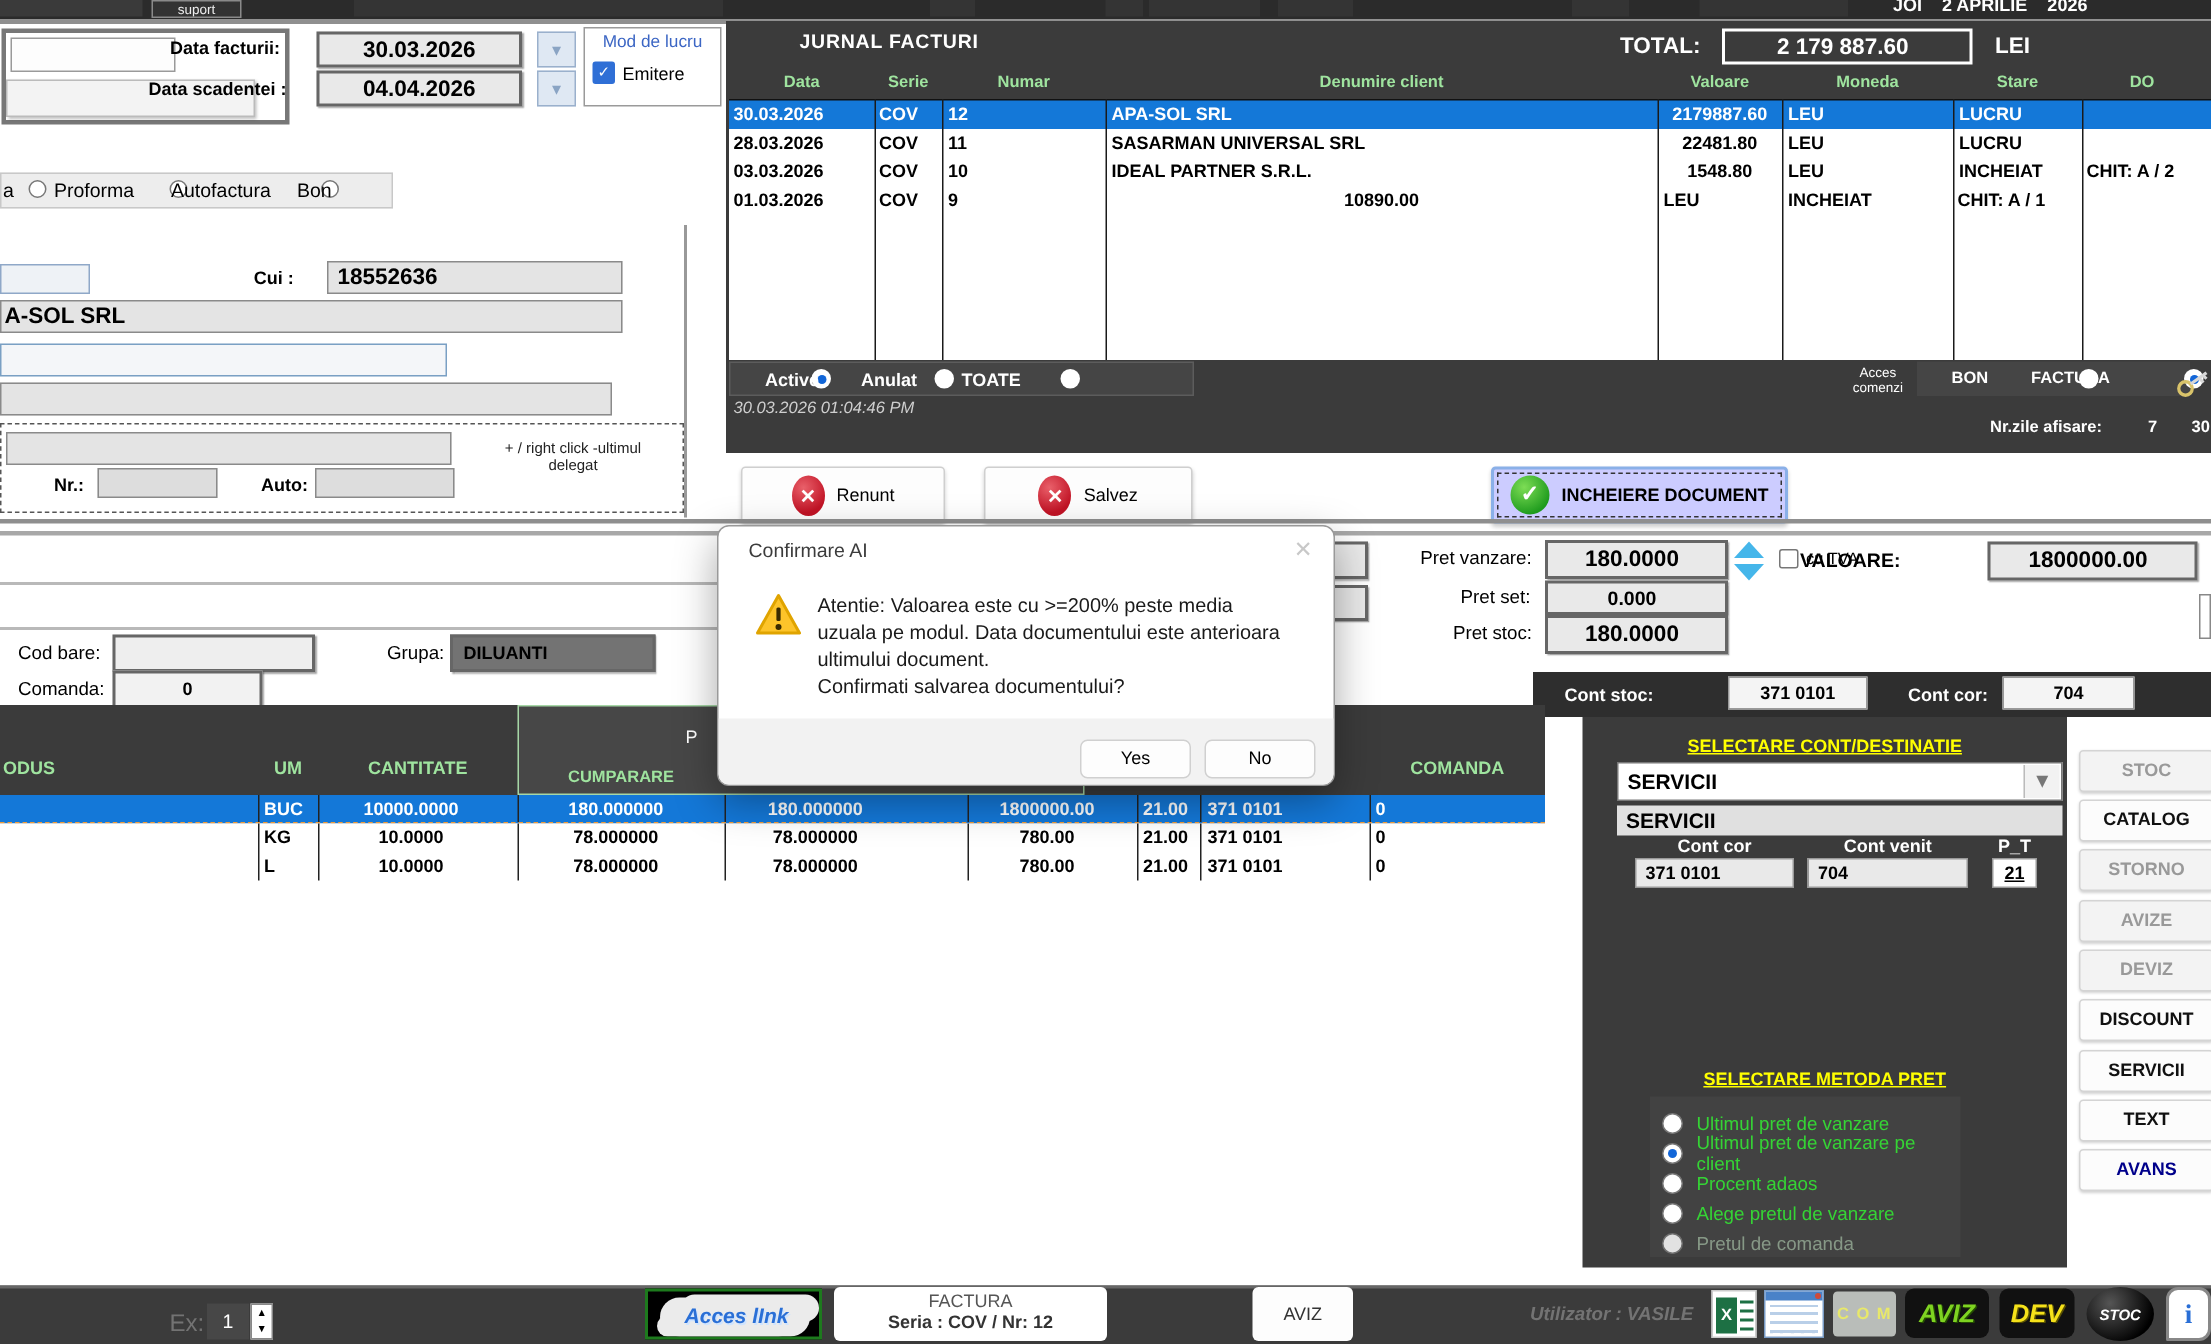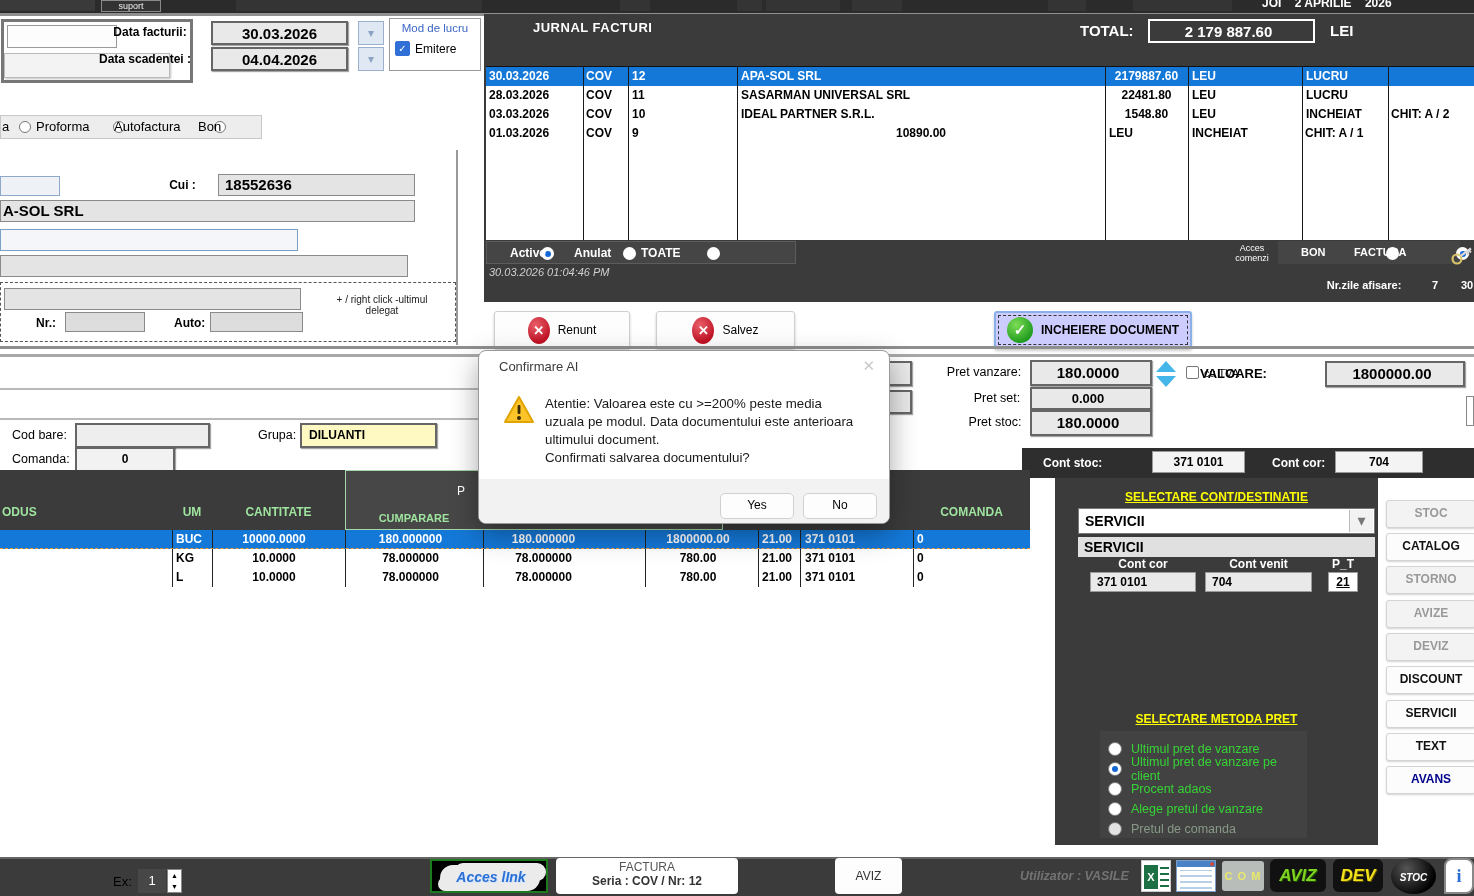--- a/index.html
+++ b/index.html
@@ -121,20 +121,30 @@
   <div class="abs" style="left:458px;top:150px;width:2px;height:195px;background:#fff"></div>
 
   
   <div class="abs" style="left:484px;top:14px;width:990px;height:288px;background:#3b3b3b"></div>
   <div class="abs b" style="left:533px;top:20px;color:#fff;font-size:13px;letter-spacing:.5px">JURNAL FACTURI</div>
   <div class="abs b" style="left:1080px;top:22px;color:#fff;font-size:15px">TOTAL:</div>
   <div class="abs b r" style="left:1148px;top:19px;width:167px;height:24px;border:2px solid #fff;color:#fff;font-size:15px;line-height:21px;padding-right:6px">2 179 887.60</div>
   <div class="abs b" style="left:1330px;top:22px;color:#fff;font-size:15px">LEI</div>
 
   
+  <div class="abs jrow" style="left:486px;top:47px;width:988px;height:16px;line-height:16px;font-size:11px;color:#9fe49f">
+    <div class="c">Data</div>
+    <div class="c">Serie</div>
+    <div class="c">Numar</div>
+    <div class="c">Denumire client</div>
+    <div class="c">Valoare</div>
+    <div class="c">Moneda</div>
+    <div class="c">Stare</div>
+    <div class="r" style="padding-right:6px">DO</div>
+  </div>
 
   
   <div class="abs" style="left:486px;top:66px;width:988px;height:174px;background:#fff;border-top:2px solid #111"></div>
   <div class="abs jrow" style="left:486px;top:67px;width:988px;background:#1478d8;color:#fff">
     <div style="padding-left:3px">30.03.2026</div>
     <div style="padding-left:3px">COV</div>
     <div style="padding-left:4px">12</div>
     <div style="padding-left:4px">APA-SOL SRL</div>
     <div class="r" style="padding-right:0">2179887.60</div>
     <div style="padding-left:4px">LEU</div>
@@ -227,21 +237,21 @@
   
   <div class="abs" style="left:0;top:346px;width:1474px;height:3px;background:#8f8f8f"></div>
   <div class="abs" style="left:0;top:354px;width:1474px;height:3px;background:#a8a8a8"></div>
   <div class="abs" style="left:0;top:388px;width:478px;height:2px;background:#b9b9b9"></div>
   <div class="abs" style="left:0;top:418px;width:478px;height:2px;background:#b9b9b9"></div>
 
   
   <div class="abs" style="left:12px;top:428px;font-size:12.5px">Cod bare:</div>
   <div class="abs inp" style="left:75px;top:423px;width:135px;height:25px;background:#eee"></div>
   <div class="abs" style="left:258px;top:428px;font-size:12.5px">Grupa:</div>
-  <div class="abs inp b" style="left:300px;top:423px;width:137px;height:25px;font-size:12px;line-height:21px;padding-left:7px;background:#fef9c3">DILUANTI</div>
+  <div class="abs inp b" style="left:300px;top:423px;width:137px;height:25px;font-size:12px;line-height:21px;padding-left:7px;background:#737373">DILUANTI</div>
   <div class="abs" style="left:12px;top:452px;font-size:12.5px">Comanda:</div>
   <div class="abs inp b c" style="left:75px;top:447px;width:100px;height:25px;font-size:12px;line-height:21px;background:#f2f2f2">0</div>
 
   <div class="abs inp b r" style="left:838px;top:361px;width:74px;height:25px;font-size:14px;line-height:21px;padding-right:4px">0000</div>
   <div class="abs inp b r" style="left:852px;top:390px;width:60px;height:24px;font-size:13px;line-height:20px;padding-right:12px">0</div>
 
   <div class="abs r" style="left:940px;top:365px;width:88px;font-size:12.5px">Pret vanzare:</div>
   <div class="abs inp b r" style="left:1030px;top:360px;width:122px;height:26px;font-size:15px;line-height:22px;padding-right:6px">180.0000</div>
   <div class="abs tri-up" style="left:1156px;top:361px"></div>
   <div class="abs tri-dn" style="left:1156px;top:376px"></div>
@@ -351,21 +361,21 @@
   <div class="sbtn dis" style="top:566px">STORNO</div>
   <div class="sbtn dis" style="top:600px">AVIZE</div>
   <div class="sbtn dis" style="top:633px">DEVIZ</div>
   <div class="sbtn" style="top:666px">DISCOUNT</div>
   <div class="sbtn" style="top:700px">SERVICII</div>
   <div class="sbtn" style="top:733px">TEXT</div>
   <div class="sbtn acc" style="top:766px">AVANS</div>
 
   
   <div class="abs" style="left:0;top:857px;width:1474px;height:39px;background:#3b3b3b;border-top:2px solid #666"></div>
-  <div class="abs" style="left:113px;top:874px;color:#000000;font-size:13px">Ex:</div>
+  <div class="abs" style="left:113px;top:874px;color:#737373;font-size:16px">Ex:</div>
   <div class="abs r" style="left:138px;top:869px;width:28px;height:24px;color:#fff;font-size:13px;line-height:24px;background:#474747">1</div>
   <div class="abs" style="left:167px;top:869px;width:15px;height:24px;background:#fff;border:1px solid #888">
     <div style="font-size:7px;line-height:11px;text-align:center">▲</div>
     <div style="font-size:7px;line-height:11px;text-align:center">▼</div>
   </div>
   <div class="abs" style="left:430px;top:859px;width:118px;height:34px;background:#000;border:2px solid #1d7a1d;overflow:hidden">
     <div class="abs" style="left:8px;top:4px;width:100px;height:26px;background:#fff;border-radius:14px;box-shadow:10px -6px 0 -4px #fff, -8px 6px 0 -6px #fff;opacity:.92"></div>
     <div class="abs b i" style="left:0;top:8px;width:118px;text-align:center;color:#2a6fd6;font-size:14px;text-shadow:1px 1px 0 #cfe4ff">Acces lInk</div>
   </div>
   <div class="abs c" style="left:556px;top:858px;width:182px;height:36px;background:#fff;border-radius:4px">

